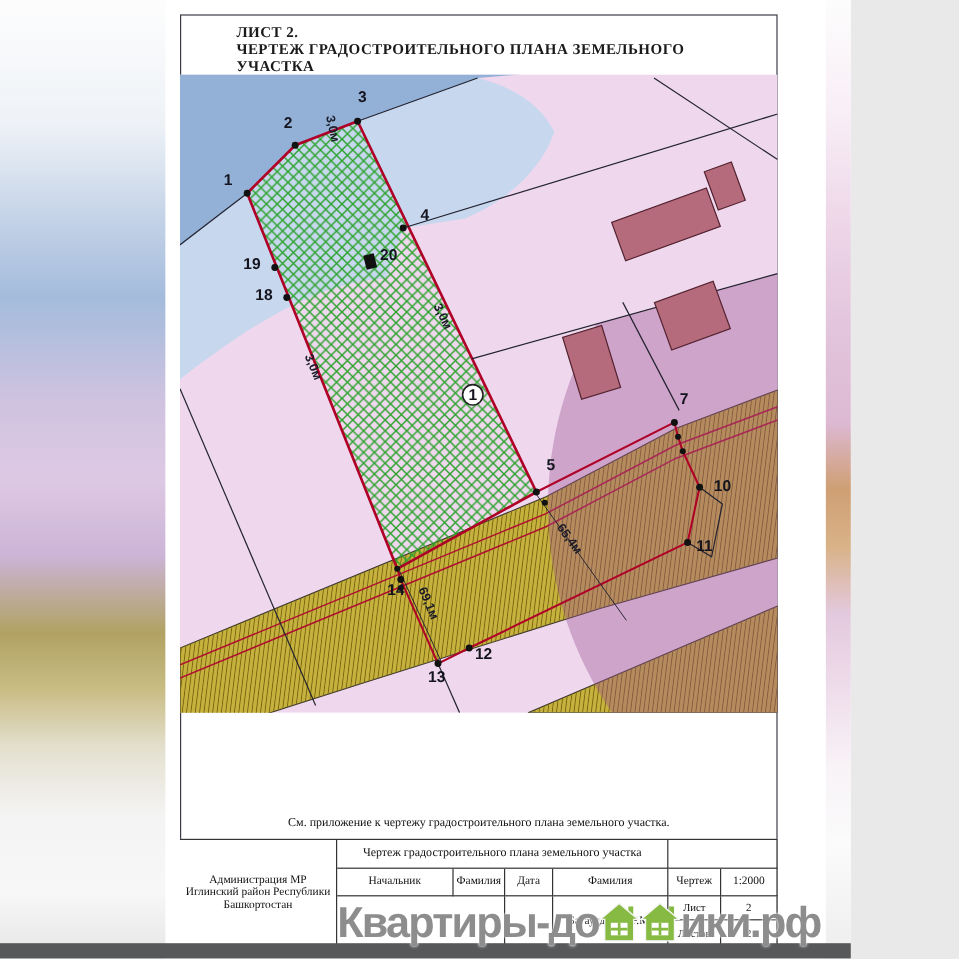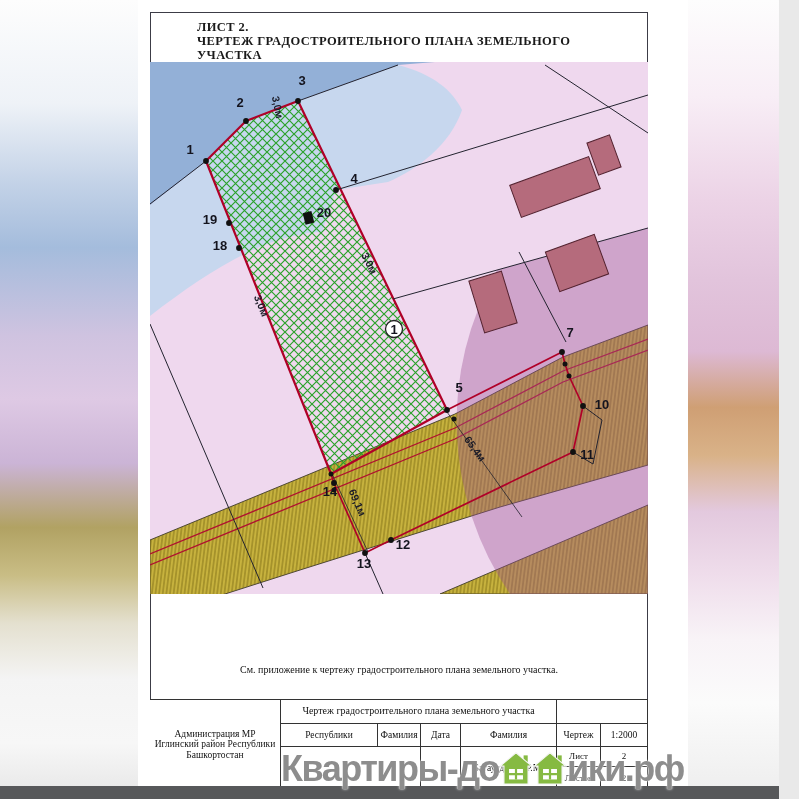--- a/index.html
+++ b/index.html
@@ -1,35 +1,35 @@
 <!DOCTYPE html>
 <html><head>
 <meta charset="utf-8">
 <style>
   html,body{margin:0;padding:0;background:#e9e9e9;}
-  .stage{position:relative;width:779px;height:799px;overflow:hidden;background:#ffffff;
+  .stage{position:relative;width:709px;height:799px;overflow:hidden;background:#ffffff;
          font-family:"Liberation Serif",serif;}
   
   .blur-left{position:absolute;left:0;top:0;width:138px;height:799px;
     background:linear-gradient(180deg,#fdfdfd 0%,#eef2f7 13%,#c3d2e7 23%,#a4bcdc 31%,
       #cfc3e0 42%,#dec9e4 50%,#cbb4d6 58%,#b1a263 66%,#c9bd85 72%,#e4e0cf 78%,
       #f4f4f4 85%,#f7f7f7 93%,#e6e6e6 100%);}
   .blur-right{position:absolute;left:688px;top:0;width:111px;height:799px;
     background:linear-gradient(180deg,#fdfdfd 0%,#f8eef6 12%,#ecd3e6 25%,#e2c4dc 35%,
       #ddb9d4 44%,#cf9f74 51%,#d9b288 57%,#e3c9de 64%,#efddeb 72%,#f8f3f7 80%,
       #fbfbfb 88%,#ededed 100%);}
   .page{position:absolute;left:138px;top:0;width:550px;height:799px;background:#ffffff;}
   .frame{position:absolute;left:150px;top:12px;width:498px;height:776px;
          border:1.5px solid #3c3c46;box-sizing:border-box;}
   .sheet-title{position:absolute;left:197px;top:20px;width:440px;
     font:bold 12.5px "Liberation Serif",serif;letter-spacing:.4px;color:#1a1a1a;line-height:14px;}
   .map-svg{position:absolute;left:150px;top:62px;}
   .pt{font:bold 13px "Liberation Sans",sans-serif;fill:#14141e;text-anchor:middle;}
   .dim{font:bold 10.5px "Liberation Sans",sans-serif;fill:#1c1c28;text-anchor:middle;}
-  .note{position:absolute;left:150px;top:664px;width:498px;box-sizing:border-box;
+  .note{position:absolute;left:150px;top:680px;width:498px;box-sizing:border-box;
     text-align:center;font:10px "Liberation Serif",serif;color:#111;}
   
   .stamp{position:absolute;left:150px;top:699px;width:498px;height:89px;display:grid;
     grid-template-columns:131px 97px 43px 40px 96px 44px 47px;
     grid-template-rows:24px 23px 42px;border-top:1px solid #333;box-sizing:border-box;
     font-family:"Liberation Serif",serif;color:#111;background:#fff;}
   .stamp .cell{border-right:1px solid #333;border-bottom:1px solid #333;
     display:flex;align-items:center;justify-content:center;text-align:center;
     font-size:9.5px;line-height:10.5px;overflow:hidden;box-sizing:border-box;}
   .stamp .org{grid-column:1;grid-row:1/4;border-bottom:none;padding:2px;}
@@ -153,21 +153,21 @@
       <text class="dim" transform="translate(322,389) rotate(54)">65,4м</text>
     </svg>
 
   <div class="note">См. приложение к чертежу градостроительного плана земельного участка.</div>
 
   <div class="stamp">
     <div class="cell org">Администрация МР Иглинский район Республики Башкортостан</div>
     <div class="cell doc-title">Чертеж градостроительного плана земельного участка</div>
     <div class="cell r1c67"></div>
 
-    <div class="cell" style="grid-column:2;grid-row:2">Республики</div>
+    <div class="cell" style="grid-column:2;grid-row:2">Начальник</div>
     <div class="cell" style="grid-column:3;grid-row:2">Фамилия</div>
     <div class="cell" style="grid-column:4;grid-row:2">Дата</div>
     <div class="cell" style="grid-column:5;grid-row:2">Фамилия</div>
     <div class="cell" style="grid-column:6;grid-row:2">Чертеж</div>
     <div class="cell" style="grid-column:7;grid-row:2">1:2000</div>
 
     <div class="cell nb" style="grid-column:3;grid-row:3"></div>
     <div class="cell nb" style="grid-column:4;grid-row:3"></div>
     <div class="cell nb" style="grid-column:5;grid-row:3">Багаутдинов Р.М.</div>
     <div class="sheets">

